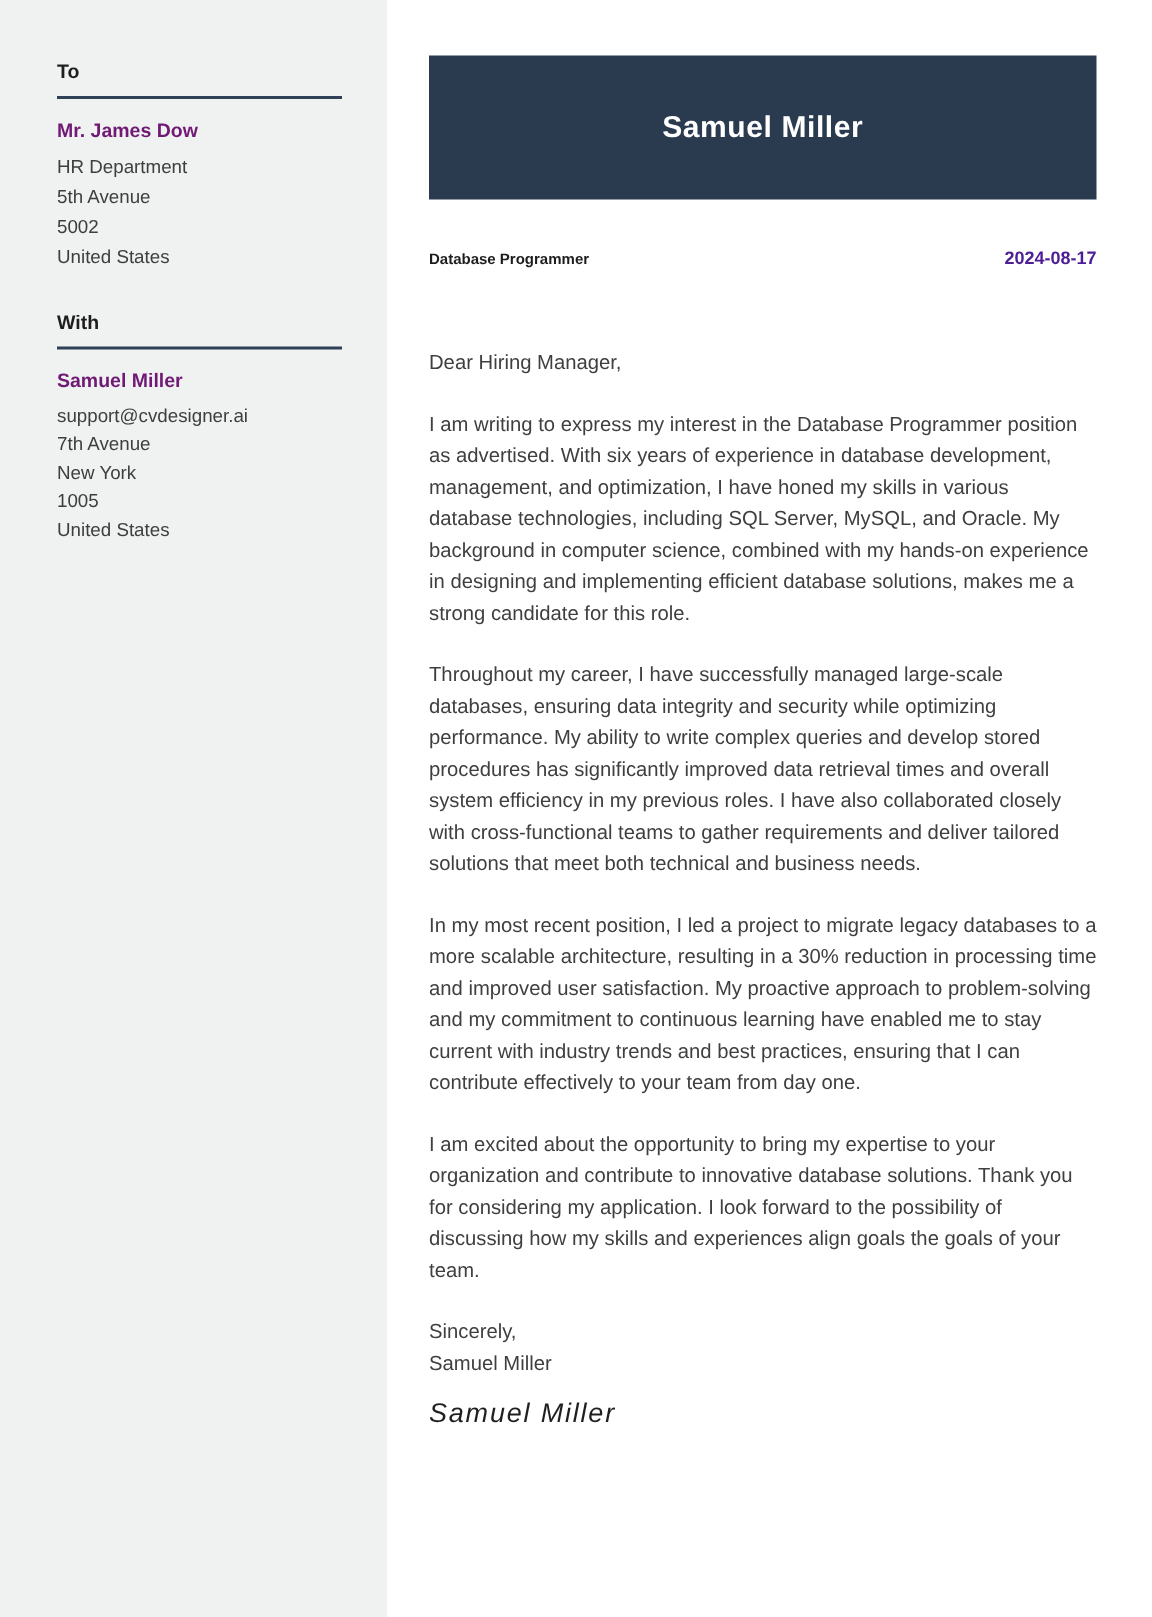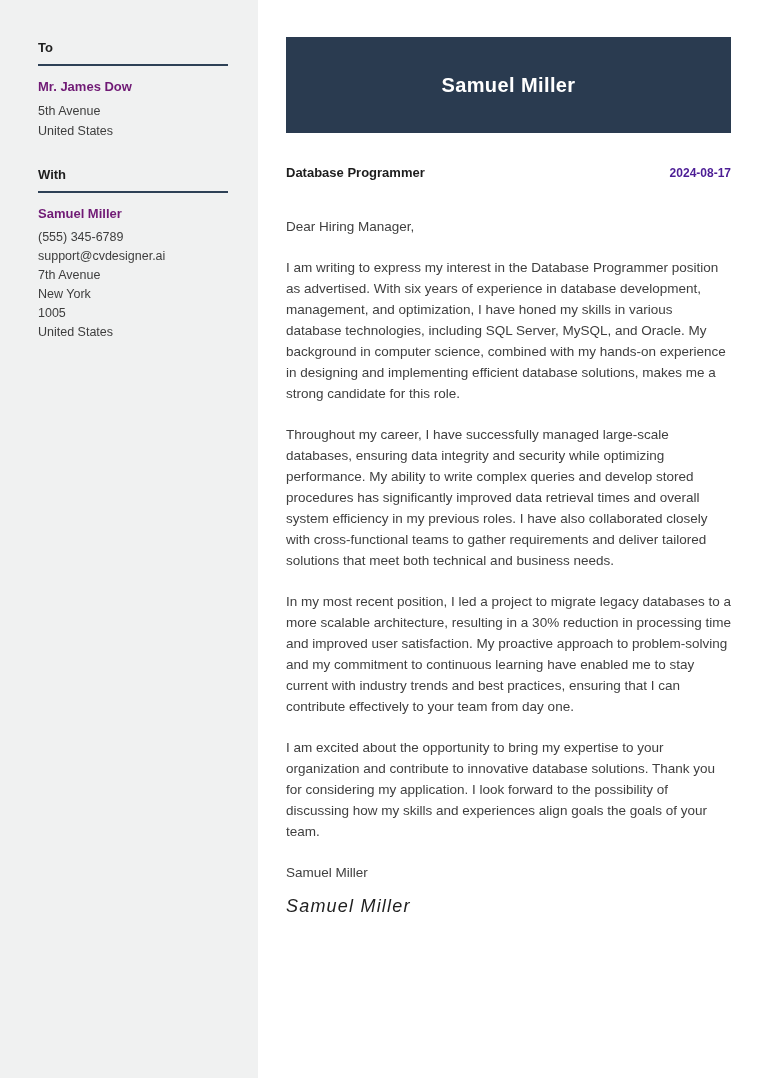--- a/index.html
+++ b/index.html
@@ -72,31 +72,31 @@
     font-weight: bold;
     letter-spacing: 0.4px;
   }
   .meta-row {
     margin-top: 32px;
     display: flex;
     justify-content: space-between;
     align-items: baseline;
   }
   .job-title {
-    font-size: 13px;
+    font-size: 10px;
     font-weight: bold;
     color: #1d1d1d;
   }
   .letter-date {
     font-size: 12px;
     font-weight: bold;
     color: #4c1d95;
   }
   .letter-body {
-    margin-top: 36px;
+    margin-top: 52px;
     font-size: 13.5px;
     line-height: 21px;
     color: #3f3f3f;
   }
   .letter-body p { margin: 0 0 20px 0; }
   .closing p { margin: 0; }
   .signature {
     margin-top: 13px;
     font-size: 18px;
     font-style: italic;
@@ -108,29 +108,30 @@
 <body>
 
 <div class="page">
 
   <aside class="sidebar">
 
     <section class="addr-block to-block">
       <h2 class="addr-heading">To</h2>
       <div class="rule"></div>
       <p class="addr-name">Mr. James Dow</p>
+      <p class="addr-line">HR Department</p>
       <p class="addr-line">5th Avenue</p>
+      <p class="addr-line">5002</p>
       <p class="addr-line">United States</p>
     </section>
 
     <section class="addr-block from-block">
       <h2 class="addr-heading">With</h2>
       <div class="rule"></div>
       <p class="addr-name">Samuel Miller</p>
-      <p class="addr-line">(555) 345-6789</p>
       <p class="addr-line">support@cvdesigner.ai</p>
       <p class="addr-line">7th Avenue</p>
       <p class="addr-line">New York</p>
       <p class="addr-line">1005</p>
       <p class="addr-line">United States</p>
     </section>
 
   </aside>
 
   <main class="main">
@@ -145,20 +146,21 @@
     </div>
 
     <div class="letter-body">
       <p class="greeting">Dear Hiring Manager,</p>
       <p>I am writing to express my interest in the Database Programmer position as advertised. With six years of experience in database development, management, and optimization, I have honed my skills in various database technologies, including SQL Server, MySQL, and Oracle. My background in computer science, combined with my hands-on experience in designing and implementing efficient database solutions, makes me a strong candidate for this role.</p>
       <p>Throughout my career, I have successfully managed large-scale databases, ensuring data integrity and security while optimizing performance. My ability to write complex queries and develop stored procedures has significantly improved data retrieval times and overall system efficiency in my previous roles. I have also collaborated closely with cross-functional teams to gather requirements and deliver tailored solutions that meet both technical and business needs.</p>
       <p>In my most recent position, I led a project to migrate legacy databases to a more scalable architecture, resulting in a 30% reduction in processing time and improved user satisfaction. My proactive approach to problem-solving and my commitment to continuous learning have enabled me to stay current with industry trends and best practices, ensuring that I can contribute effectively to your team from day one.</p>
       <p>I am excited about the opportunity to bring my expertise to your organization and contribute to innovative database solutions. Thank you for considering my application. I look forward to the possibility of discussing how my skills and experiences align goals the goals of your team.</p>
 
       <div class="closing">
+        <p>Sincerely,</p>
         <p>Samuel Miller</p>
       </div>
 
       <div class="signature">Samuel Miller</div>
     </div>
 
   </main>
 
 </div>
 

